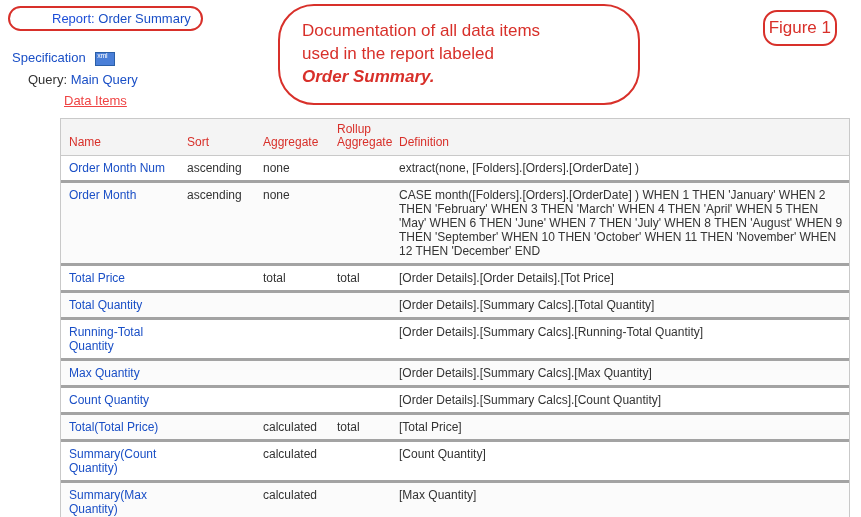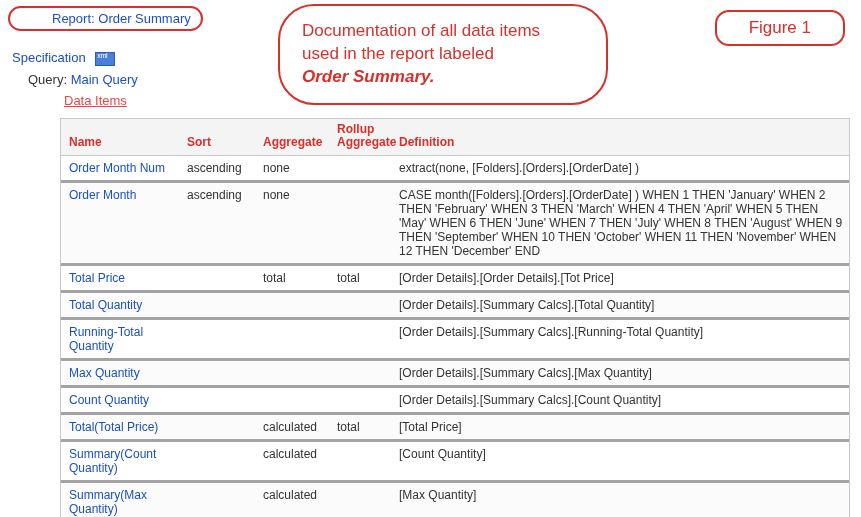--- a/index.html
+++ b/index.html
@@ -26,33 +26,33 @@
     border: 2px solid #d8302a;
     border-radius: 14px;
     padding: 3px 10px 3px 8px;
     display: inline-block;
     font-size: 13px;
   }
   .report-label .prefix { color: #1d4ed8; margin-left: 34px; }
   .report-label .name { color: #1a4fc6; }
   .figure-badge {
     position: absolute;
-    right: 8px;
+    right: 16px;
     top: 4px;
     border: 2px solid #d8302a;
     border-radius: 14px;
-    padding: 6px 32px;
+    padding: 6px 4px;
     color: #d8302a;
     font-size: 17px;
   }
   .doc-bubble {
     position: absolute;
     left: 278px;
     top: 4px;
-    width: 330px;
+    width: 362px;
     border: 2px solid #d8302a;
     border-radius: 36px;
     padding: 14px 22px 14px 22px;
     color: #d8302a;
     font-size: 17px;
     line-height: 1.35;
     background: #fff;
     z-index: 5;
   }
   .doc-bubble .emph { font-weight: bold; font-style: italic; }
@@ -88,21 +88,21 @@
     border: 1px solid #c9c9c9;
     width: 790px;
   }
   table {
     border-collapse: collapse;
     width: 100%;
     table-layout: fixed;
   }
   thead th {
     text-align: left;
-    font-weight: bold;
+    font-weight: normal;
     color: #d8302a;
     font-size: 12px;
     padding: 4px 6px 6px 8px;
     border-bottom: 1px solid #c9c9c9;
     background: #f4f4f4;
     vertical-align: bottom;
   }
   thead th.col-rollup { line-height: 1.1; }
   tbody td {
     padding: 5px 6px 5px 8px;

